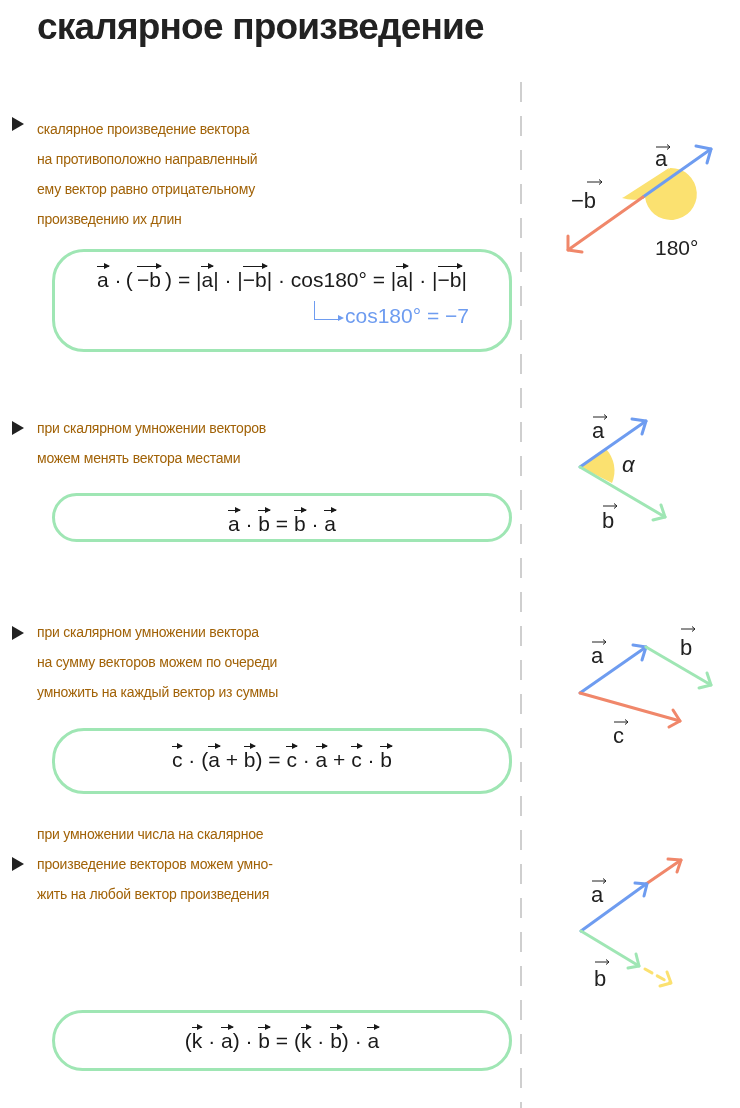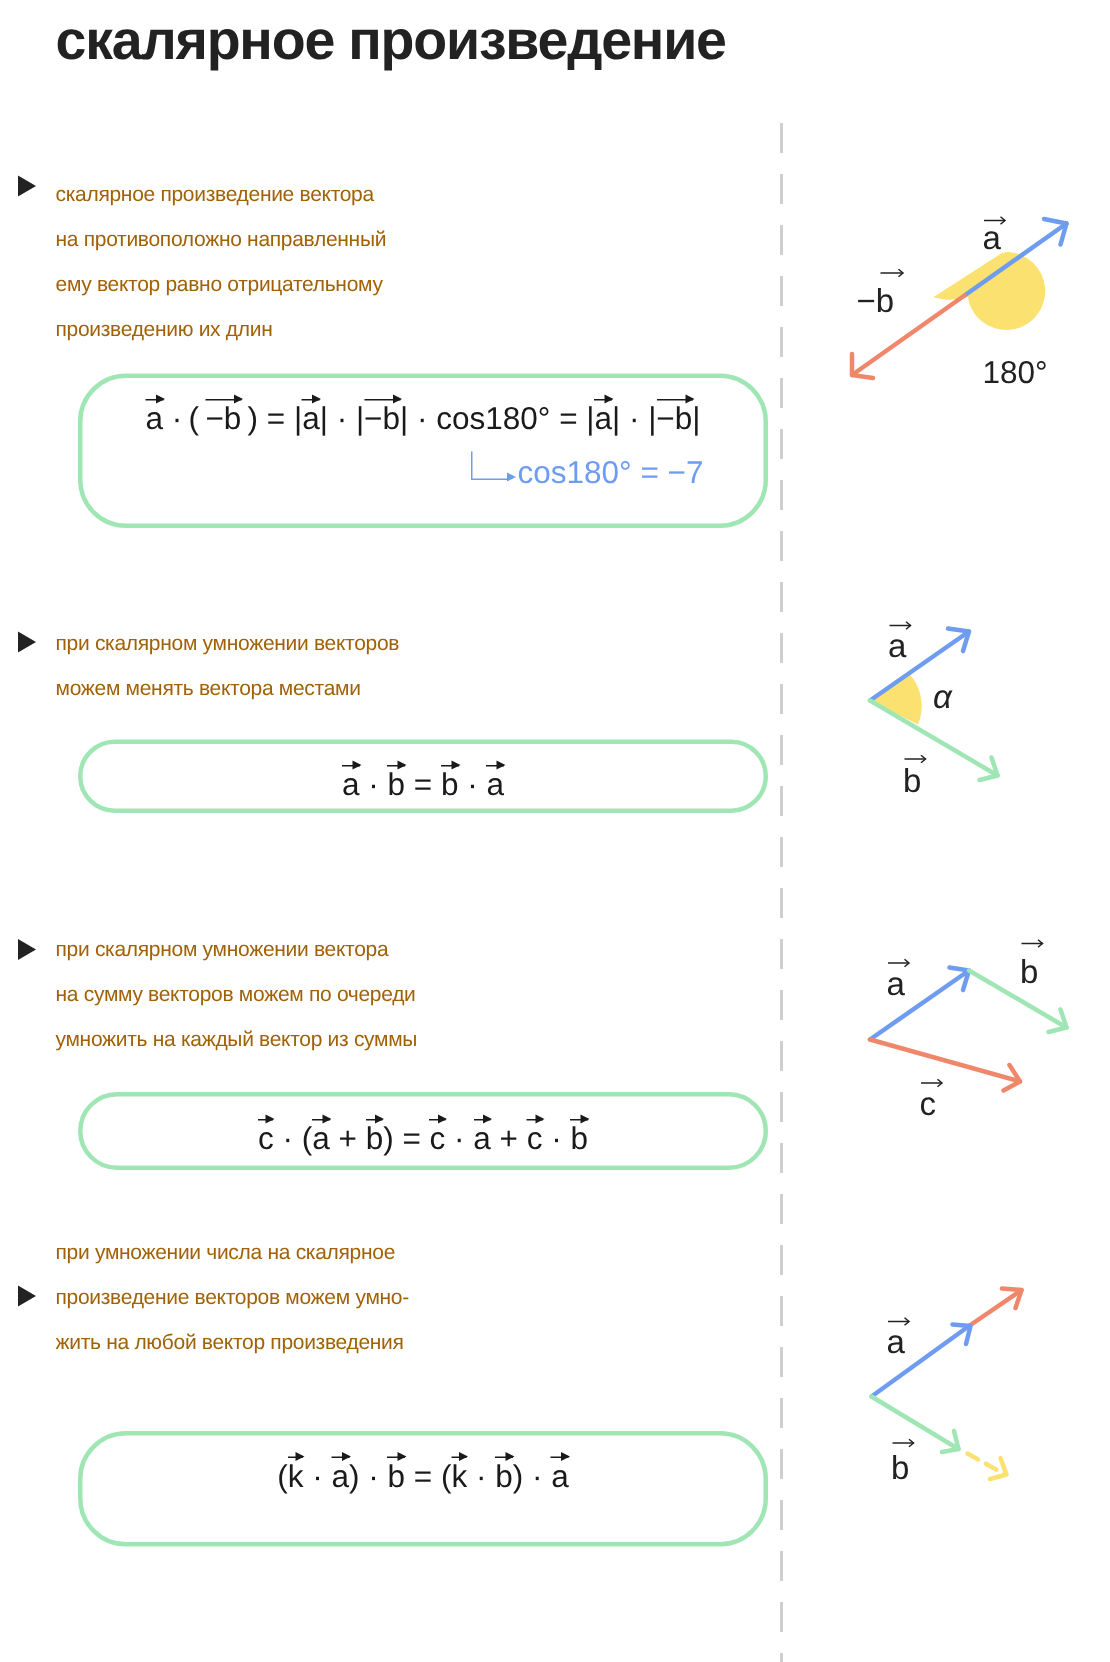--- a/index.html
+++ b/index.html
@@ -122,21 +122,21 @@
   <text x="62" y="128" font-size="22" fill="#222" class="lbl">b</text>
   <line x1="63" y1="106" x2="77" y2="106" stroke="#222" stroke-width="1"></line>
   <polyline points="74,103.5 77,106 74,108.5" fill="none" stroke="#222" stroke-width="1"></polyline>
 </svg>
 
 <div class="bullet" style="top:626px"></div>
 <div class="desc" style="top:617px">при скалярном умножении вектора
 на сумму векторов можем по очереди
 умножить на каждый вектор из суммы</div>
 
-<div class="box" style="top:728px; height:52px">
+<div class="box" style="top:728px; height:66px">
   <div class="formula" style="top:17px">
     <span class="v">c</span> · (<span class="v">a</span> + <span class="v">b</span>) = <span class="v">c</span> · <span class="v">a</span> + <span class="v">c</span> · <span class="v">b</span>
   </div>
 </div>
 
 <svg class="diagram" style="left:540px; top:610px" width="200" height="150">
   <line x1="40" y1="83" x2="106" y2="37" stroke="#6e9cf0" stroke-width="3" stroke-linecap="round"></line>
   <polyline points="93,35 106,37 102,50" fill="none" stroke="#6e9cf0" stroke-width="3" stroke-linecap="round" stroke-linejoin="round"></polyline>
   <line x1="106" y1="37" x2="171" y2="75" stroke="#9fe6b4" stroke-width="3" stroke-linecap="round"></line>
   <polyline points="167,63 171,75 159,78" fill="none" stroke="#9fe6b4" stroke-width="3" stroke-linecap="round" stroke-linejoin="round"></polyline>
@@ -151,21 +151,21 @@
   <text x="73" y="133" font-size="22" fill="#222" class="lbl">c</text>
   <line x1="74" y1="112" x2="88" y2="112" stroke="#222" stroke-width="1"></line>
   <polyline points="85,109.5 88,112 85,114.5" fill="none" stroke="#222" stroke-width="1"></polyline>
 </svg>
 
 <div class="bullet" style="top:857px"></div>
 <div class="desc" style="top:819px">при умножении числа на скалярное
 произведение векторов можем умно-
 жить на любой вектор произведения</div>
 
-<div class="box" style="top:954px; height:77px">
+<div class="box" style="top:1010px; height:61px">
   <div class="formula" style="top:16px">
     (<span class="v">k</span> · <span class="v">a</span>) · <span class="v">b</span> = (<span class="v">k</span> · <span class="v">b</span>) · <span class="v">a</span>
   </div>
 </div>
 
 <svg class="diagram" style="left:540px; top:840px" width="200" height="160">
   <line x1="106" y1="44" x2="141" y2="20" stroke="#f0876a" stroke-width="3" stroke-linecap="round"></line>
   <polyline points="128,19 141,20 137,32" fill="none" stroke="#f0876a" stroke-width="3" stroke-linecap="round" stroke-linejoin="round"></polyline>
   <line x1="41" y1="91" x2="106" y2="44" stroke="#6e9cf0" stroke-width="3" stroke-linecap="round"></line>
   <polyline points="95,43 107,44 104,56" fill="none" stroke="#6e9cf0" stroke-width="3" stroke-linecap="round" stroke-linejoin="round"></polyline>

